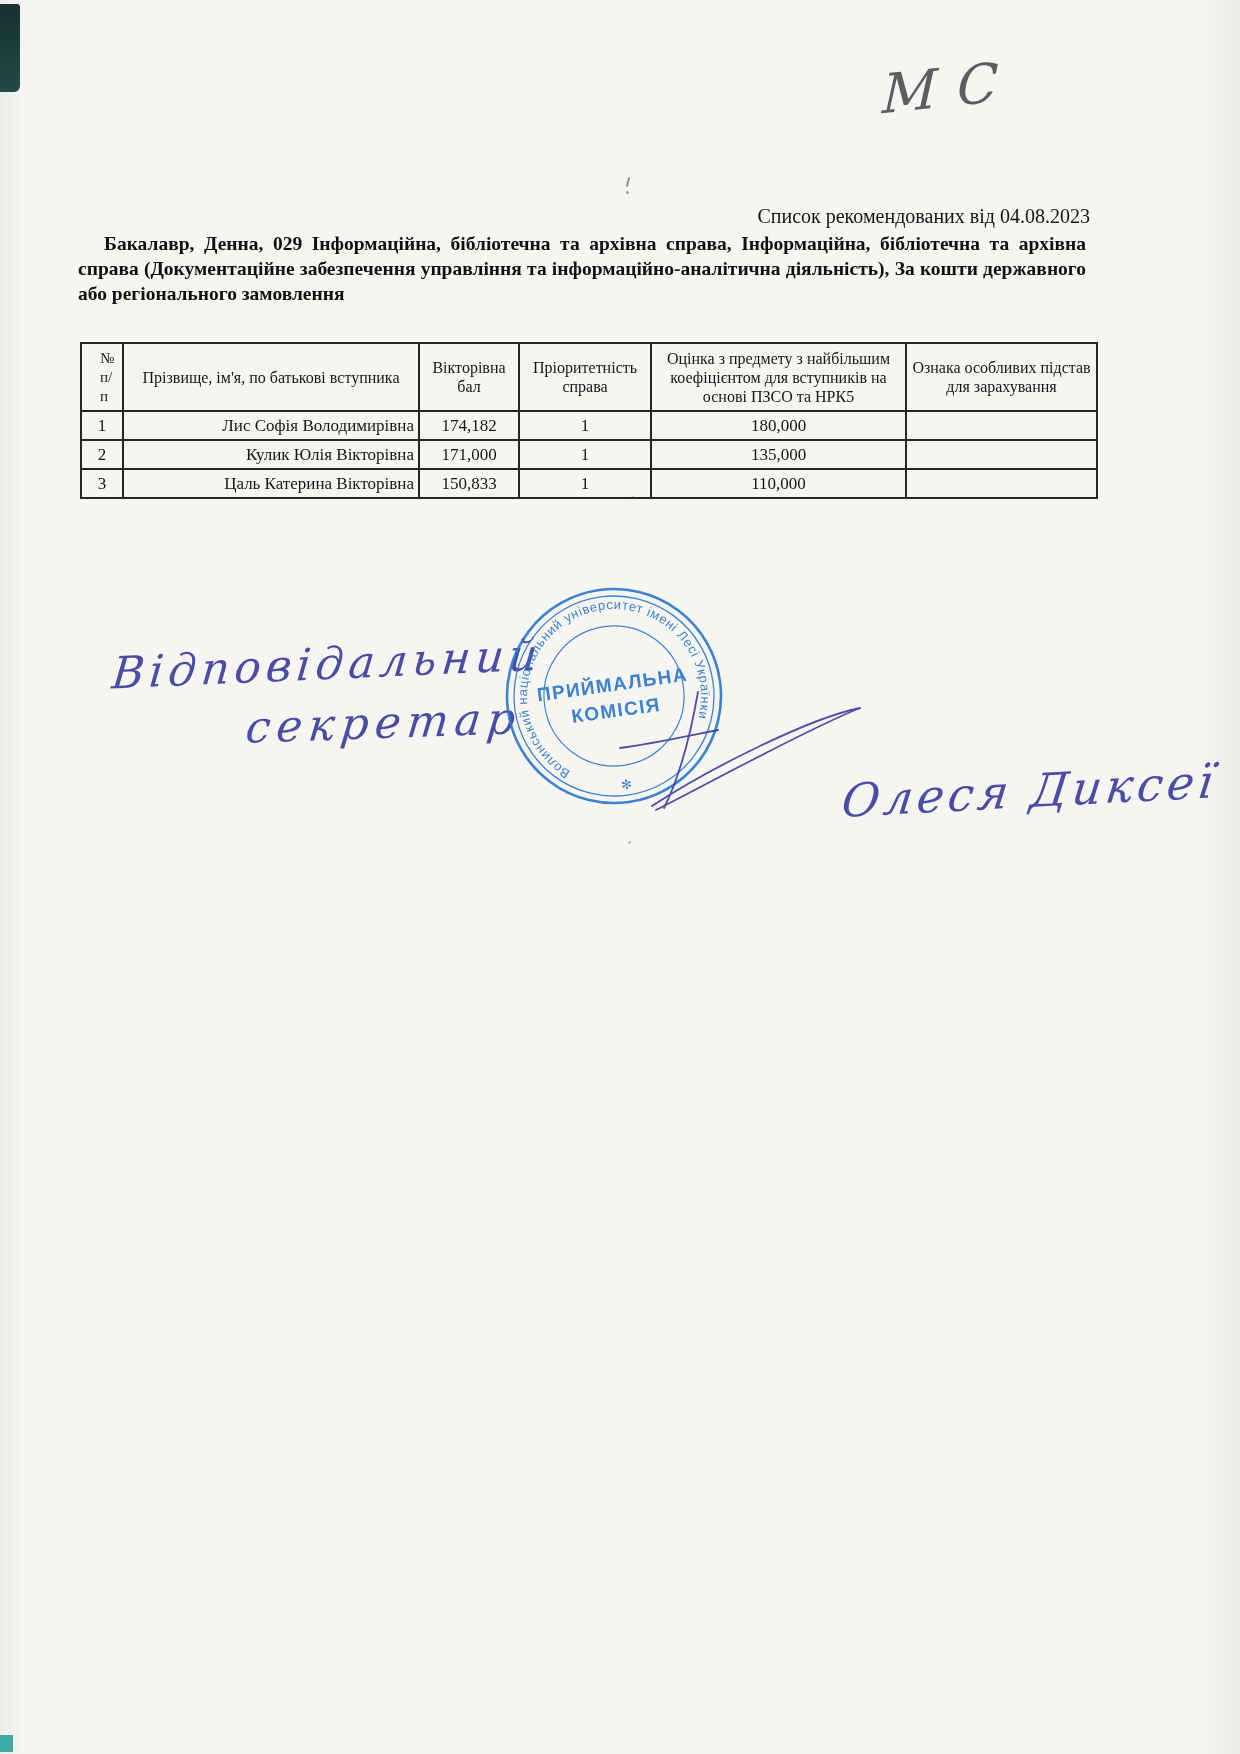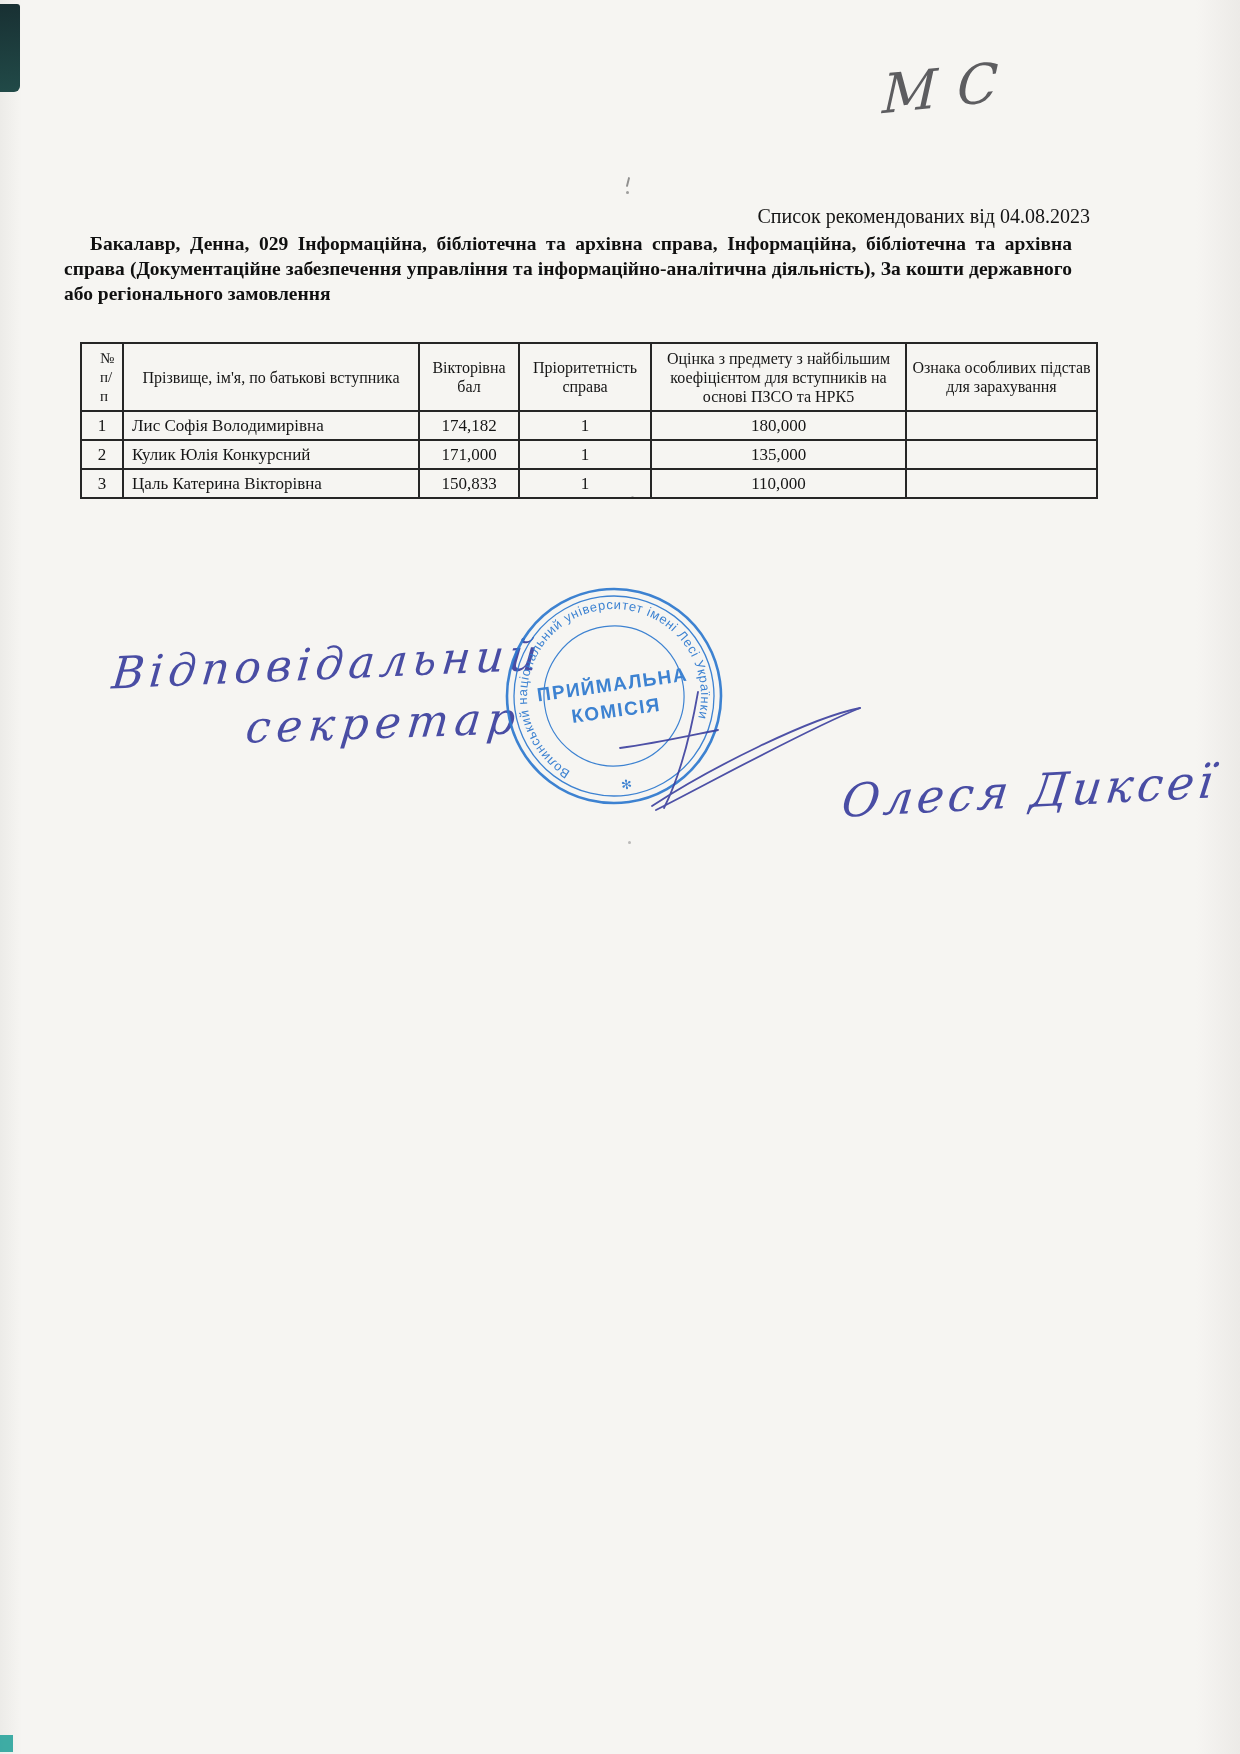--- a/index.html
+++ b/index.html
@@ -20,33 +20,33 @@
   .speck-dot2{position:absolute;left:631px;top:496px;width:3px;height:3px;background:#777;border-radius:50%;opacity:.5;}
   .speck-dot3{position:absolute;left:628px;top:841px;width:3px;height:3px;background:#808080;border-radius:50%;opacity:.5;}
 
   
   .hw-initials{position:absolute;left:882px;top:56px;font-family:"DejaVu Serif",serif;
     font-style:italic;font-size:54px;letter-spacing:20px;color:#434347;
     transform:rotate(-6deg) skewX(-8deg);opacity:.85;}
 
   .doc-title{position:absolute;left:80px;top:205px;width:1010px;text-align:right;
     font-size:20px;color:#141414;}
-  .doc-subtitle{position:absolute;left:64px;top:231px;width:1008px;font-weight:bold;
+  .doc-subtitle{position:absolute;left:78px;top:231px;width:1008px;font-weight:bold;
     font-size:19.5px;line-height:25px;text-align:justify;text-indent:26px;color:#101010;}
 
   
   table.rec{position:absolute;left:80px;top:342px;width:1016px;border-collapse:collapse;
     table-layout:fixed;}
   table.rec th,table.rec td{border:2px solid #262626;font-weight:normal;
     color:#161616;overflow:hidden;}
   table.rec th{font-size:16px;line-height:19px;text-align:center;vertical-align:middle;
     height:62px;padding:2px 4px;}
   table.rec th.num-h{font-size:15px;padding:2px 18px;}
   table.rec td{font-size:17px;height:27px;text-align:center;vertical-align:middle;padding:0 4px;}
-  table.rec td.name{text-align:left;padding-left:8px;margin-top:36px;}
+  table.rec td.name{text-align:right;padding-left:8px;margin-top:36px;}
 
   
   .ink{position:absolute;font-family:"DejaVu Serif",serif;font-style:italic;color:#3b3f9e;opacity:.92;}
   .hw-role1{left:112px;top:638px;font-size:44px;letter-spacing:5px;transform:rotate(-2.5deg) skewX(-8deg);}
   .hw-role2{left:246px;top:697px;font-size:44px;letter-spacing:6px;transform:rotate(-2deg) skewX(-8deg);}
   .hw-name{left:842px;top:764px;font-size:46px;letter-spacing:4px;transform:rotate(-3deg) skewX(-10deg);}
 
   .stamp-svg{position:absolute;left:496px;top:578px;opacity:.92;}
   .stroke-svg{position:absolute;left:560px;top:620px;}
 </style>
@@ -86,21 +86,21 @@
   <tr>
     <td>1</td>
     <td class="name">Лис Софія Володимирівна</td>
     <td>174,182</td>
     <td>1</td>
     <td>180,000</td>
     <td></td>
   </tr>
   <tr>
     <td>2</td>
-    <td class="name">Кулик Юлія Конкурсний</td>
+    <td class="name">Кулик Юлія Вікторівна</td>
     <td>171,000</td>
     <td>1</td>
     <td>135,000</td>
     <td></td>
   </tr>
   <tr>
     <td>3</td>
     <td class="name">Цаль Катерина Вікторівна</td>
     <td>150,833</td>
     <td>1</td>

